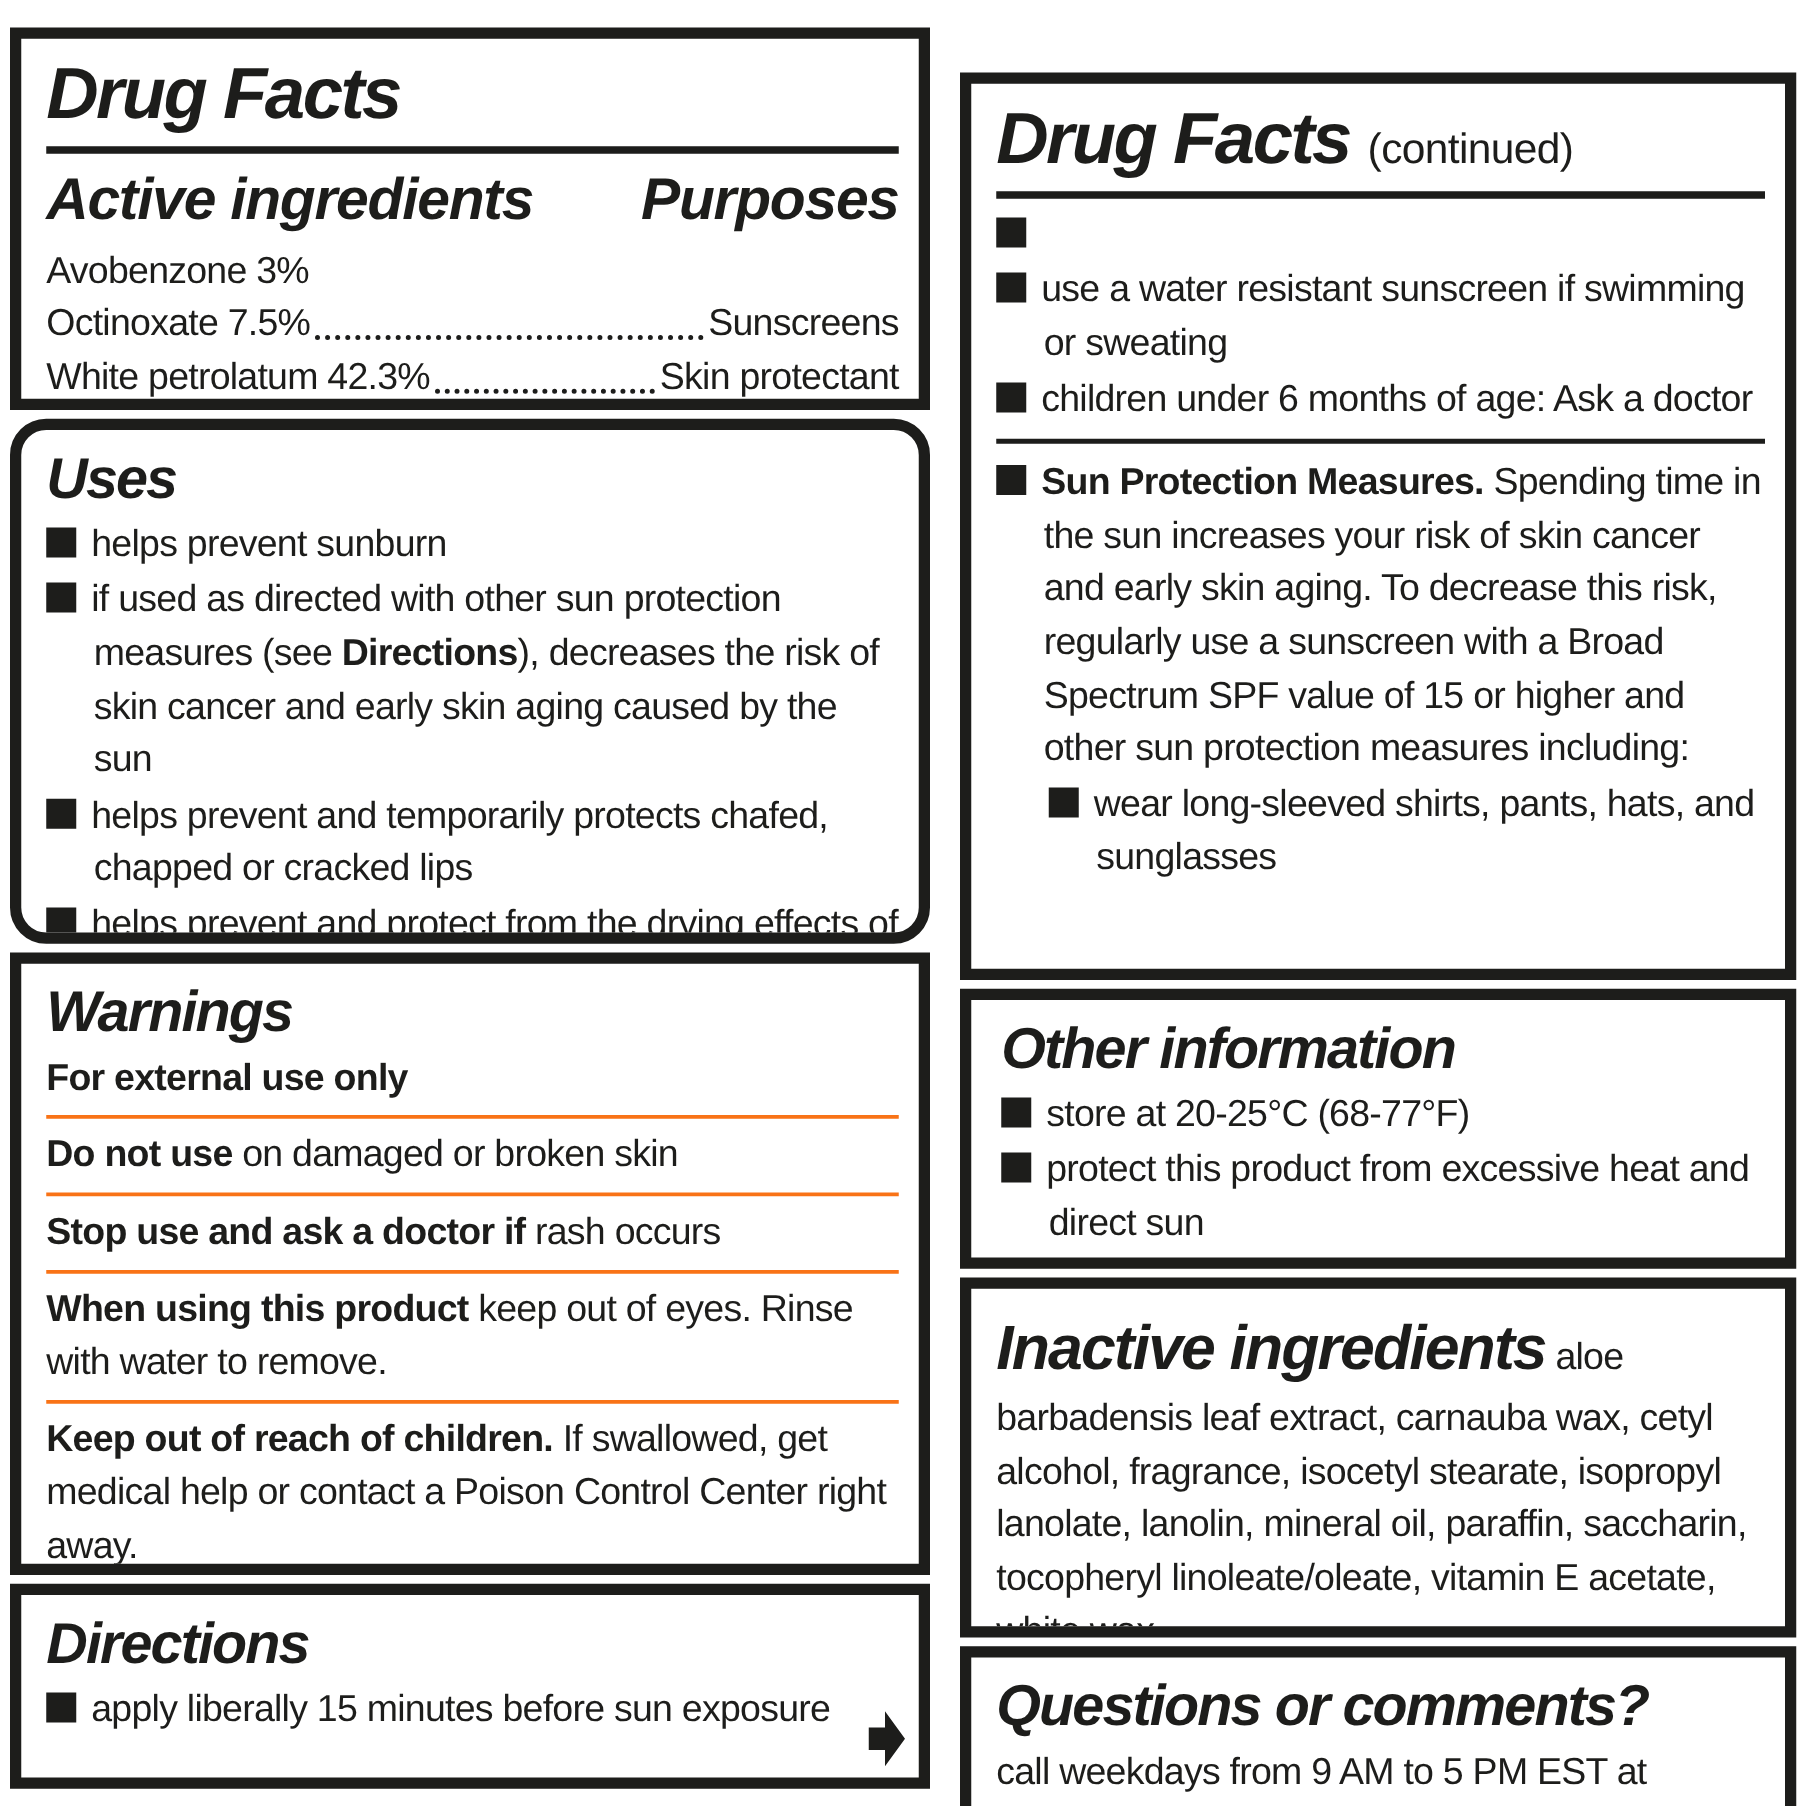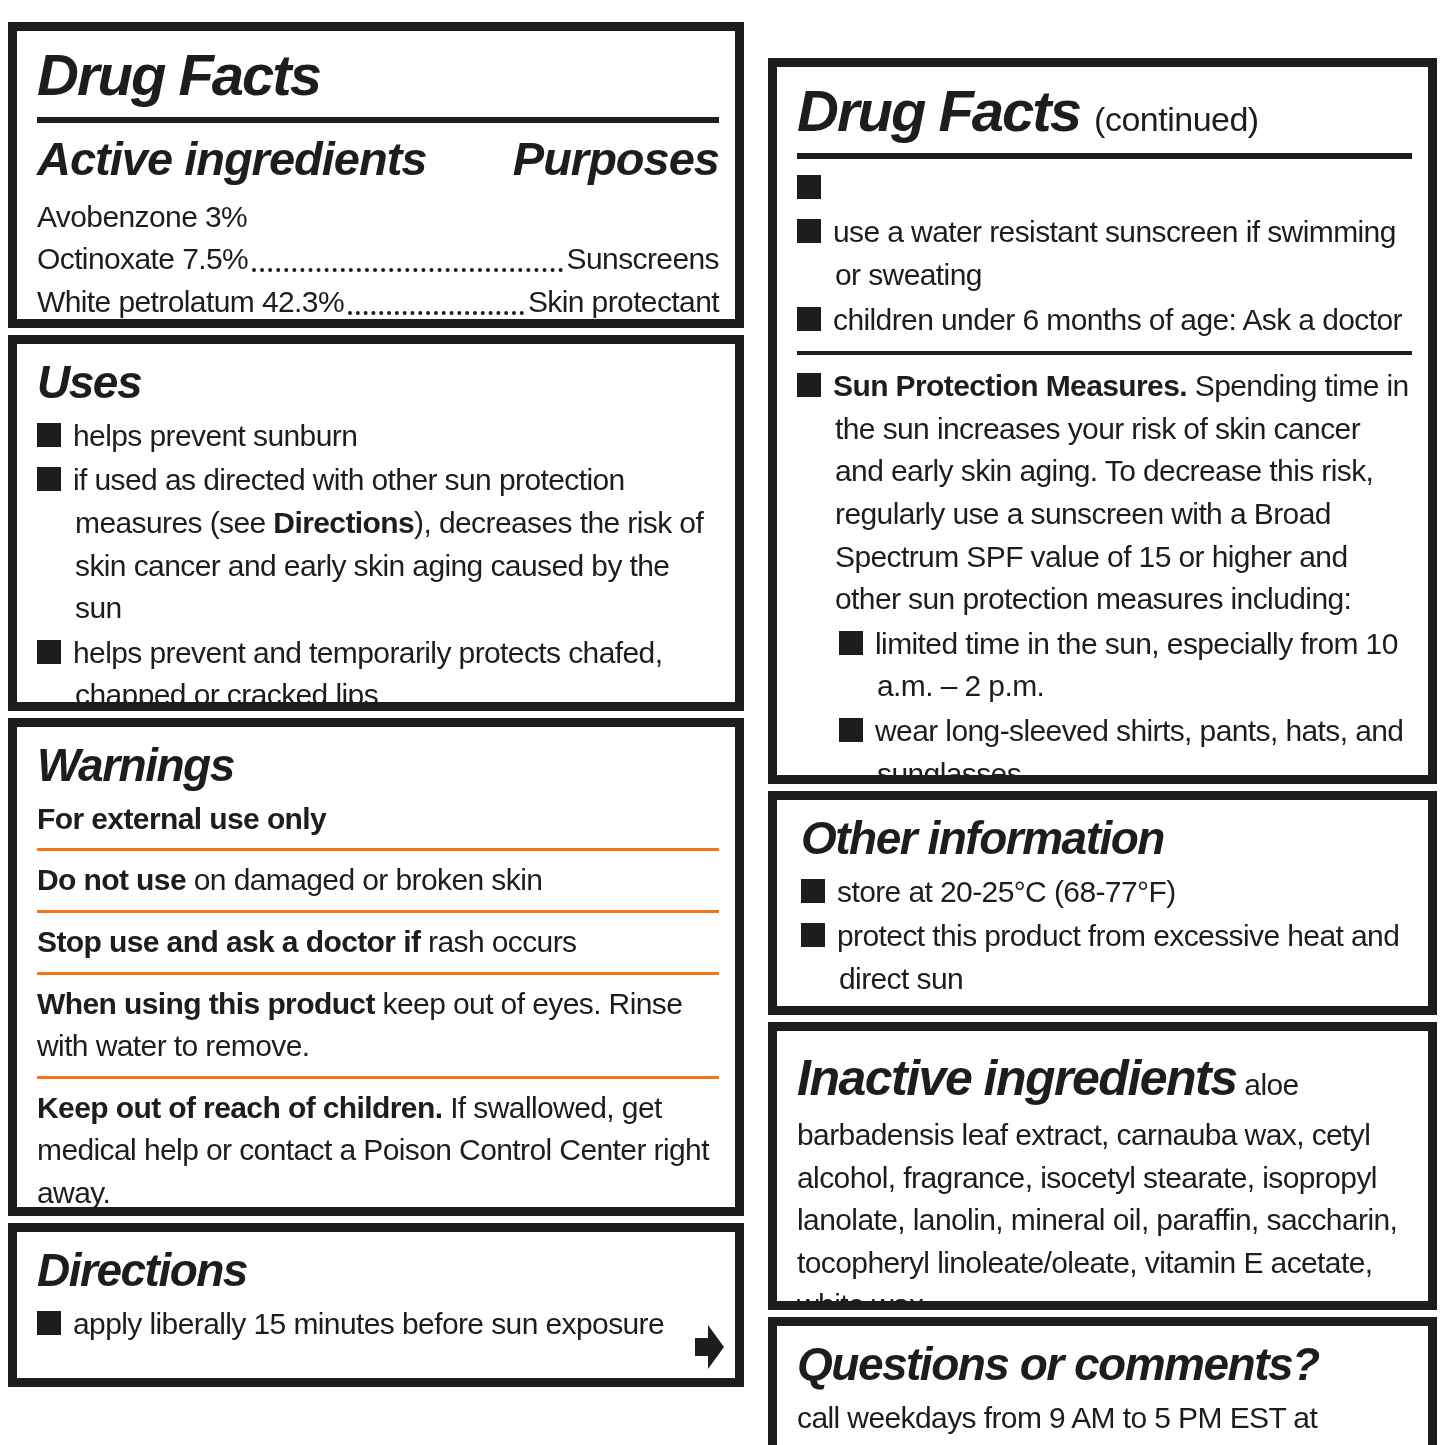--- a/index.html
+++ b/index.html
@@ -20,21 +20,21 @@
   .col-right{flex:1;margin-top:36px;}
   .box{
     border:9px solid #1d1d1b;
     background:#fff;
     box-sizing:border-box;
     padding:12px 16px 10px 20px;
     overflow:hidden;
   }
   
   .b-active{height:306px;}
-  .b-uses{height:376px;}
+  .b-uses{height:420px;border-radius:29px;}
   .b-warnings{height:498px;}
   .b-directions{height:164px;position:relative;}
   .b-continued{height:726px;}
   .b-other{height:224px;padding-left:24px;}
   .b-inactive{height:288px;}
   .b-questions{height:165px;}
 
   .df-title{
     font-size:58px;font-weight:bold;font-style:italic;
     letter-spacing:-2px;line-height:1.1;
@@ -171,21 +171,20 @@
             <div class="bullet"><span class="sq"></span></div>
 
             <div class="bullet"><span class="sq"></span><span>use a water resistant sunscreen if swimming or sweating</span></div>
 
             <div class="bullet"><span class="sq"></span><span>children under 6 months of age: Ask a doctor</span></div>
           </div>
         <div class="thin-rule"></div>
         <div class="bullet spm-para"><span class="sq"></span><b>Sun Protection Measures.</b><span> Spending time in the sun increases your risk of skin cancer and early skin aging. To decrease this risk, regularly use a sunscreen with a Broad Spectrum SPF value of 15 or higher and other sun protection measures including:</span></div>
         <div class="sub-bullets">
 
-            <div class="bullet"><span class="sq"></span><span>limited time in the sun, especially from 10 a.m. – 2 p.m.</span></div>
 
             <div class="bullet"><span class="sq"></span><span>wear long-sleeved shirts, pants, hats, and sunglasses</span></div>
           </div>
       </div>
 
       <div class="box b-other">
         <div class="sec-title">Other information</div>
         <div>
 
             <div class="bullet"><span class="sq"></span><span>store at 20-25°C (68-77°F)</span></div>

